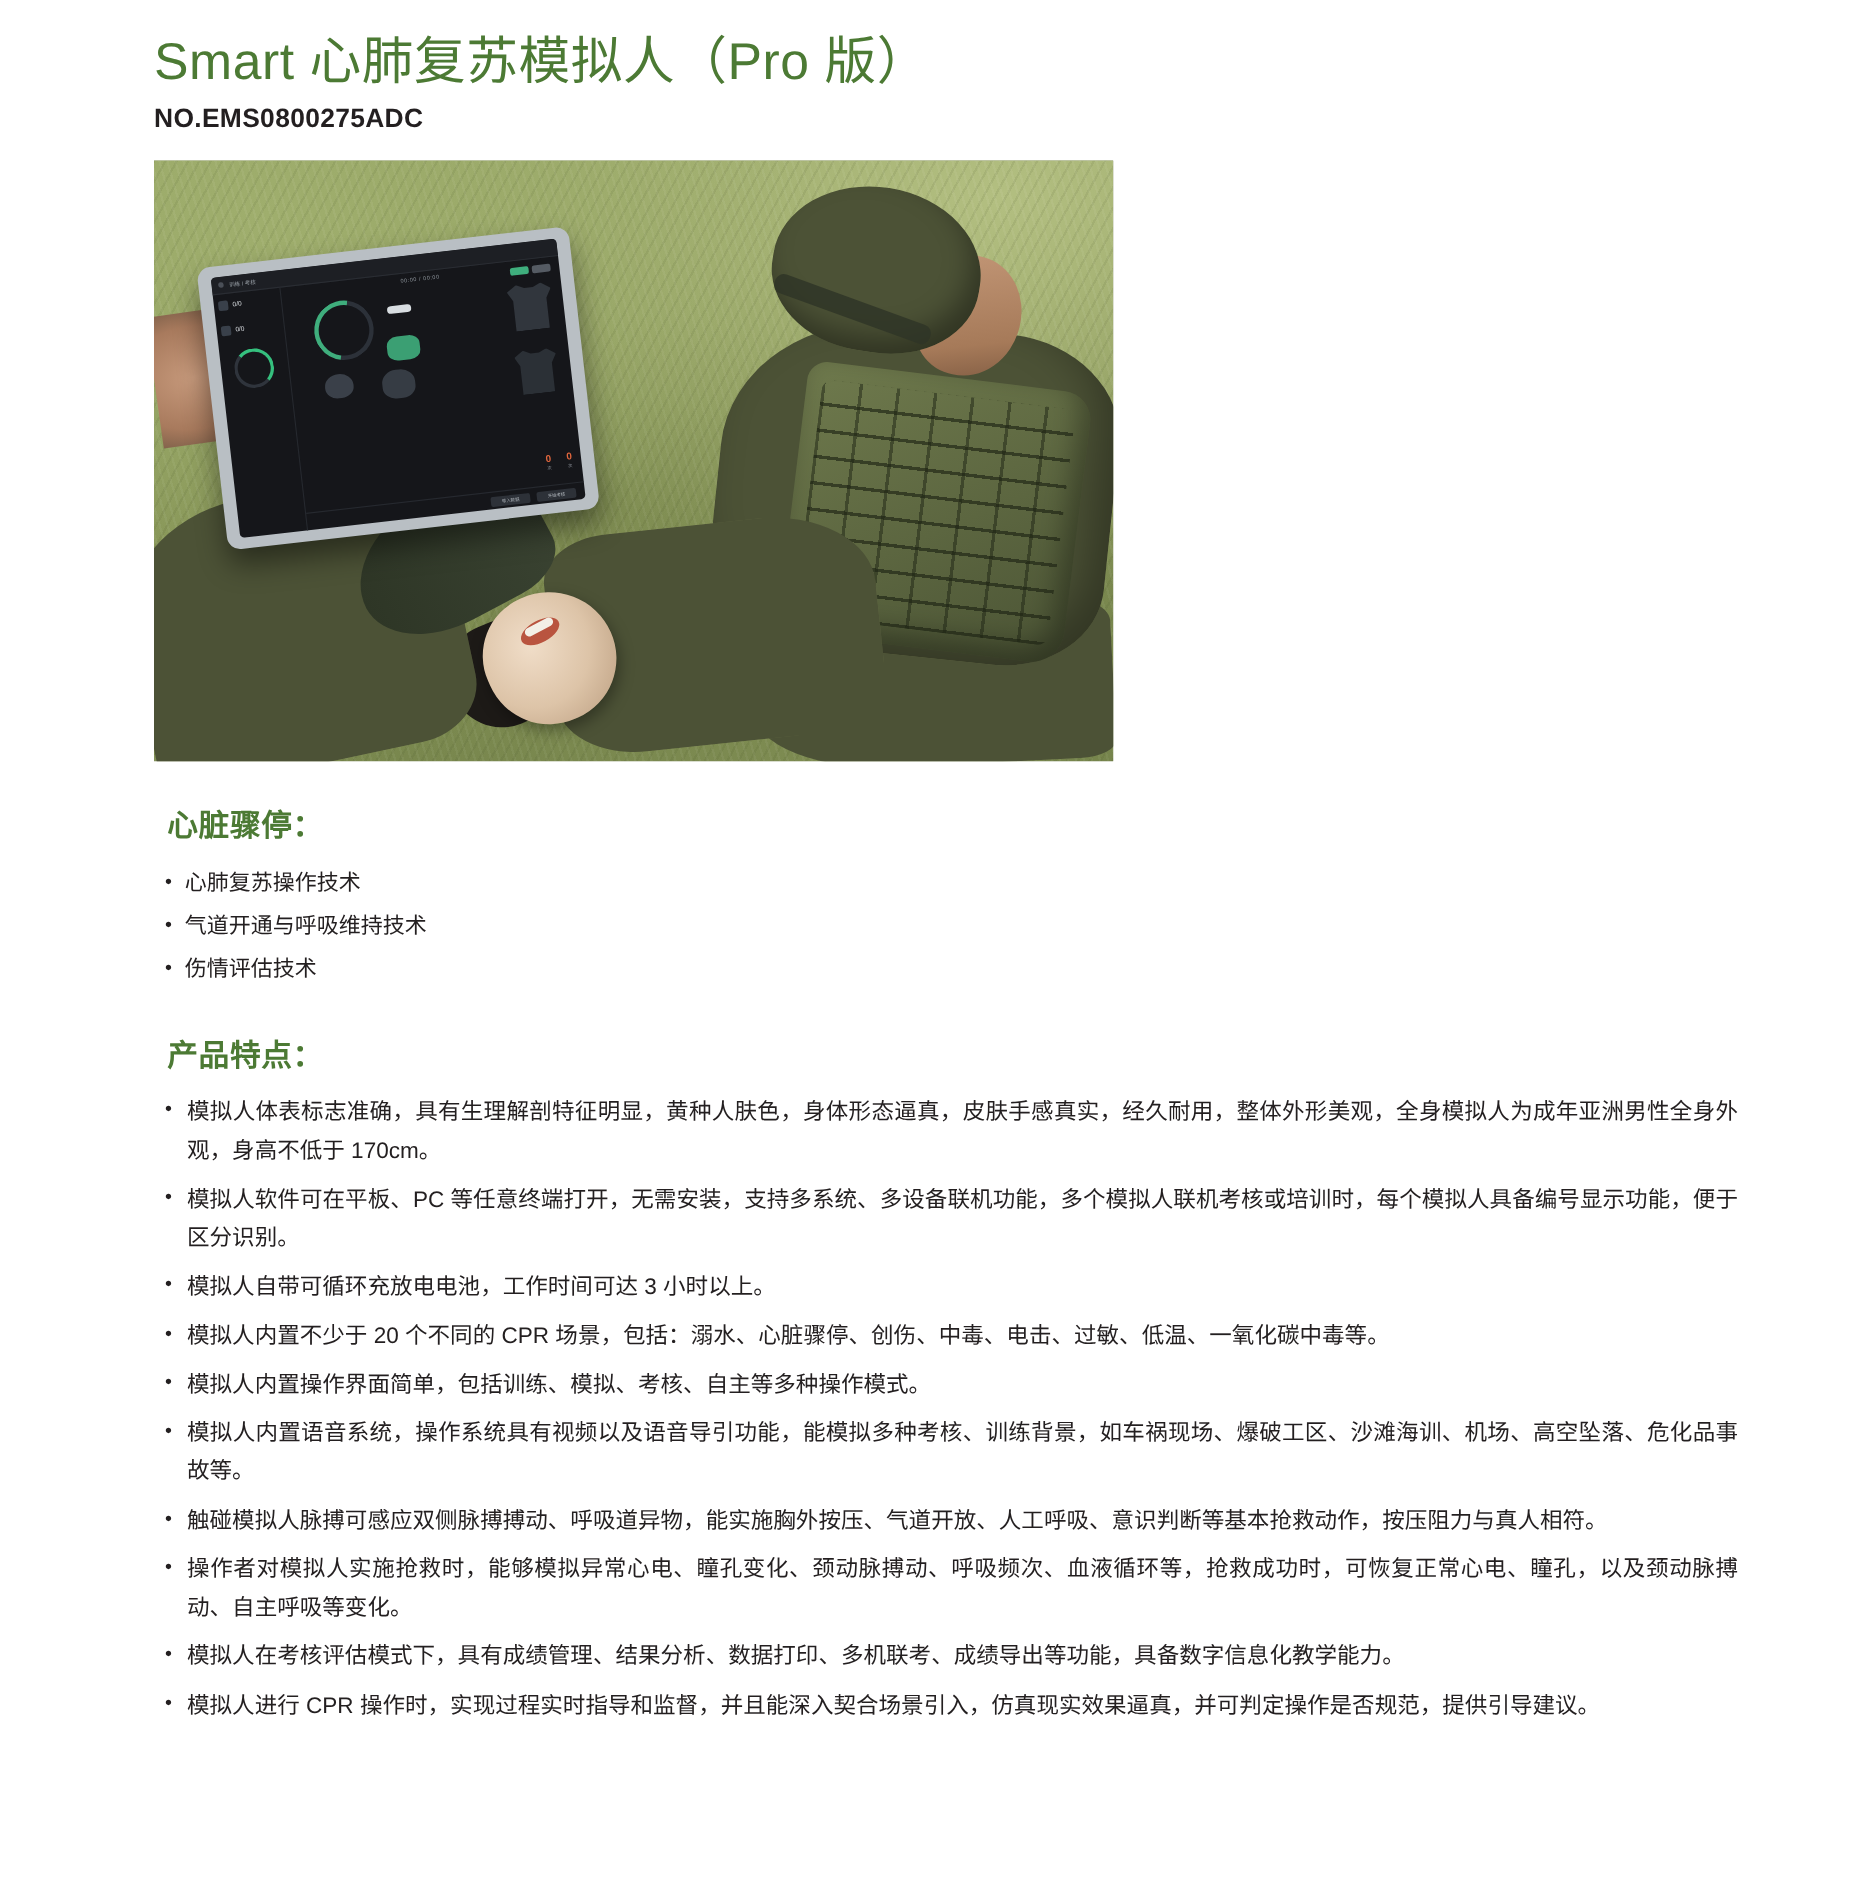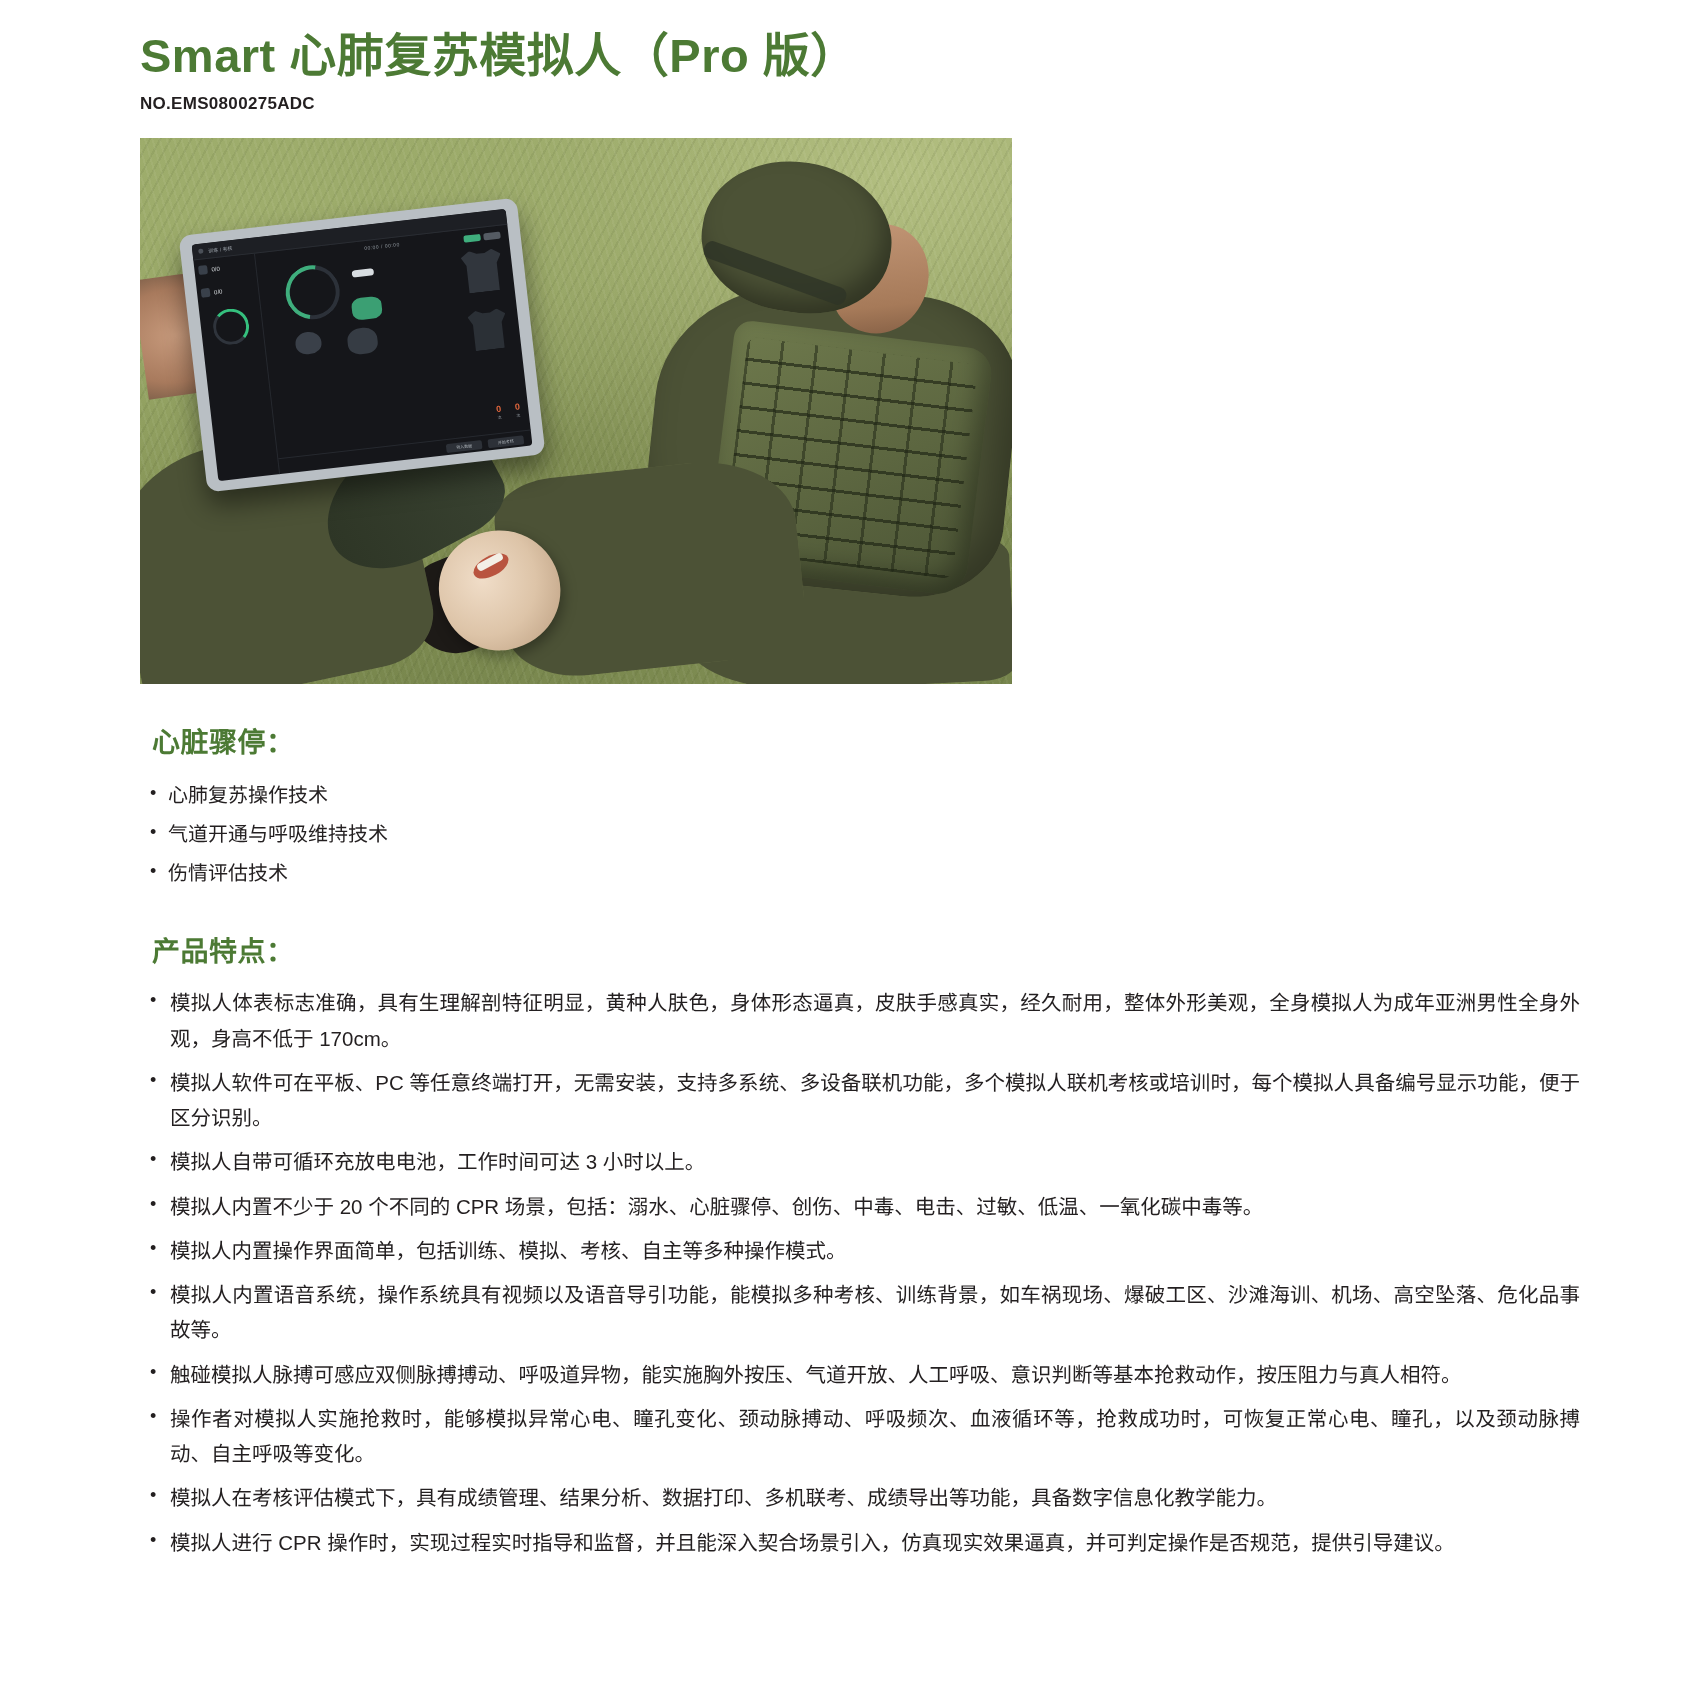--- a/index.html
+++ b/index.html
@@ -17,28 +17,28 @@
   }
   .page {
     position: relative;
     width: 1700px;
     height: 1706px;
     box-sizing: border-box;
     padding: 28px 120px 0 140px;
   }
   .title {
     font-size: 47px;
-    font-weight: bold;
+    font-weight: normal;
     color: #4c7a34;
     letter-spacing: 0.5px;
     line-height: 1.2;
     margin: 0 0 10px 0;
   }
   .subtitle {
-    font-size: 17px;
+    font-size: 24px;
     font-weight: bold;
     color: #231f20;
     letter-spacing: 0.3px;
     margin: 0 0 24px 0;
   }
   
   .photo {
     position: relative;
     width: 872px;
     height: 546px;

